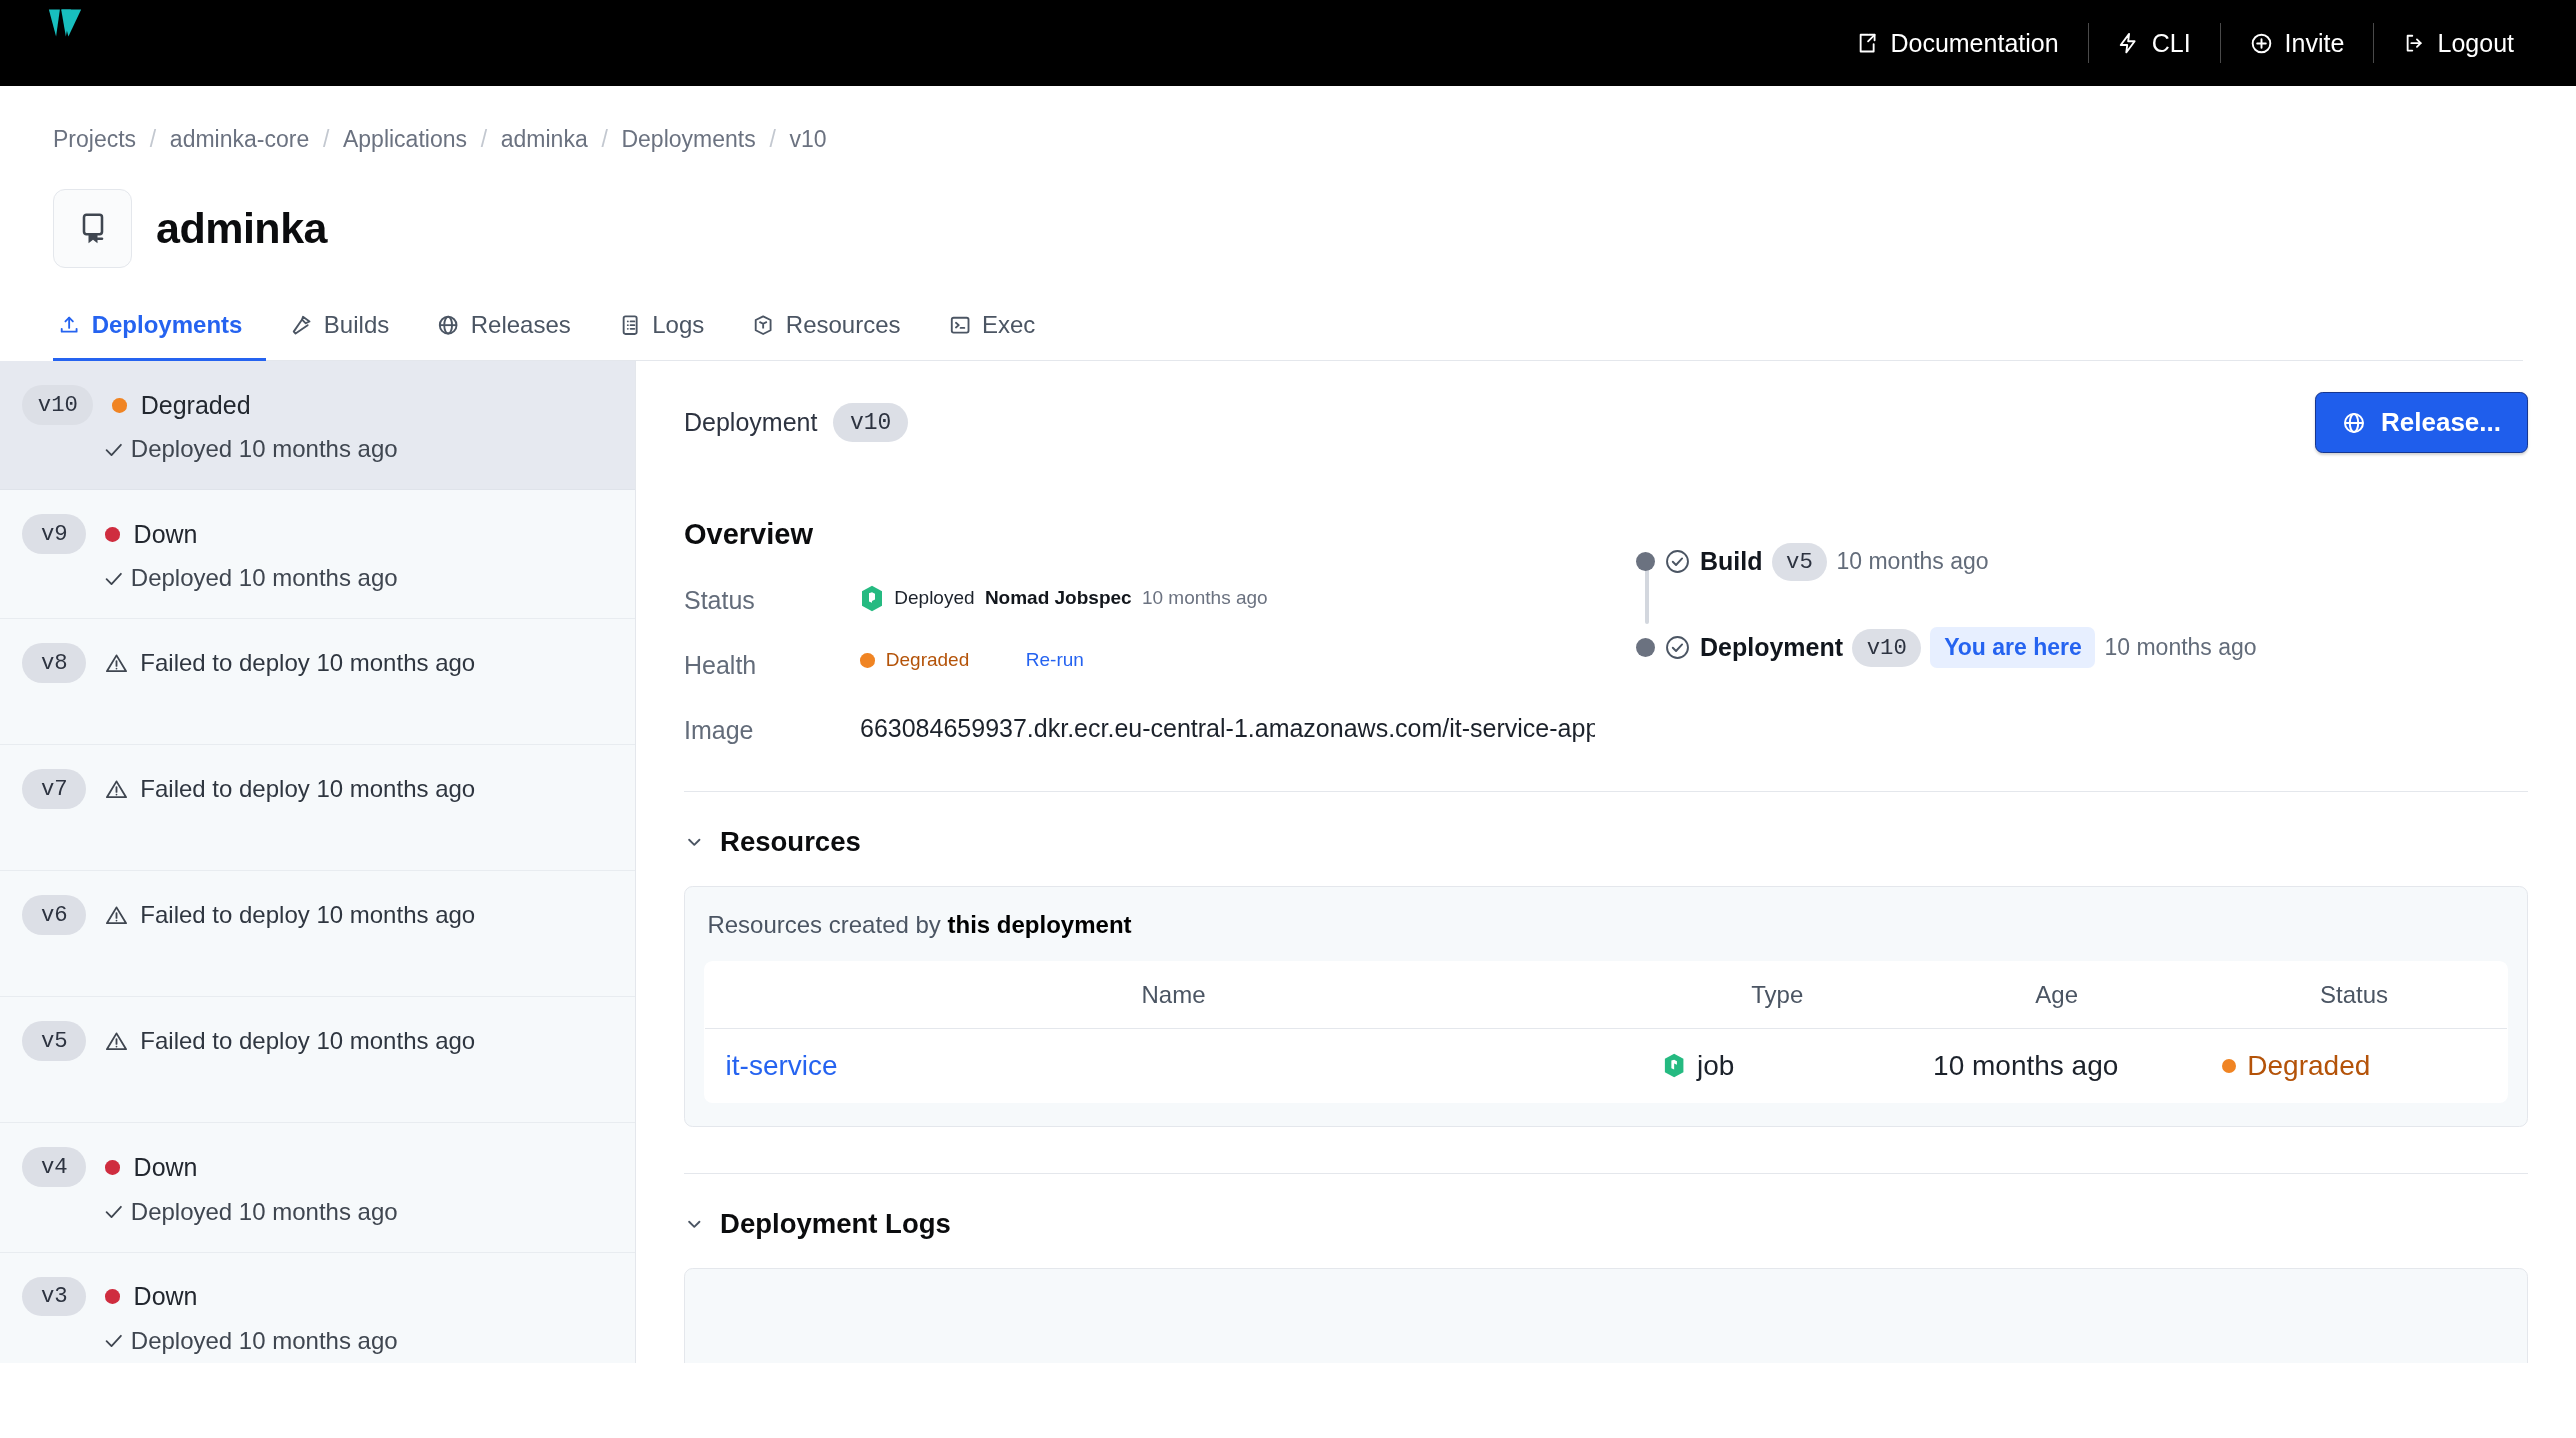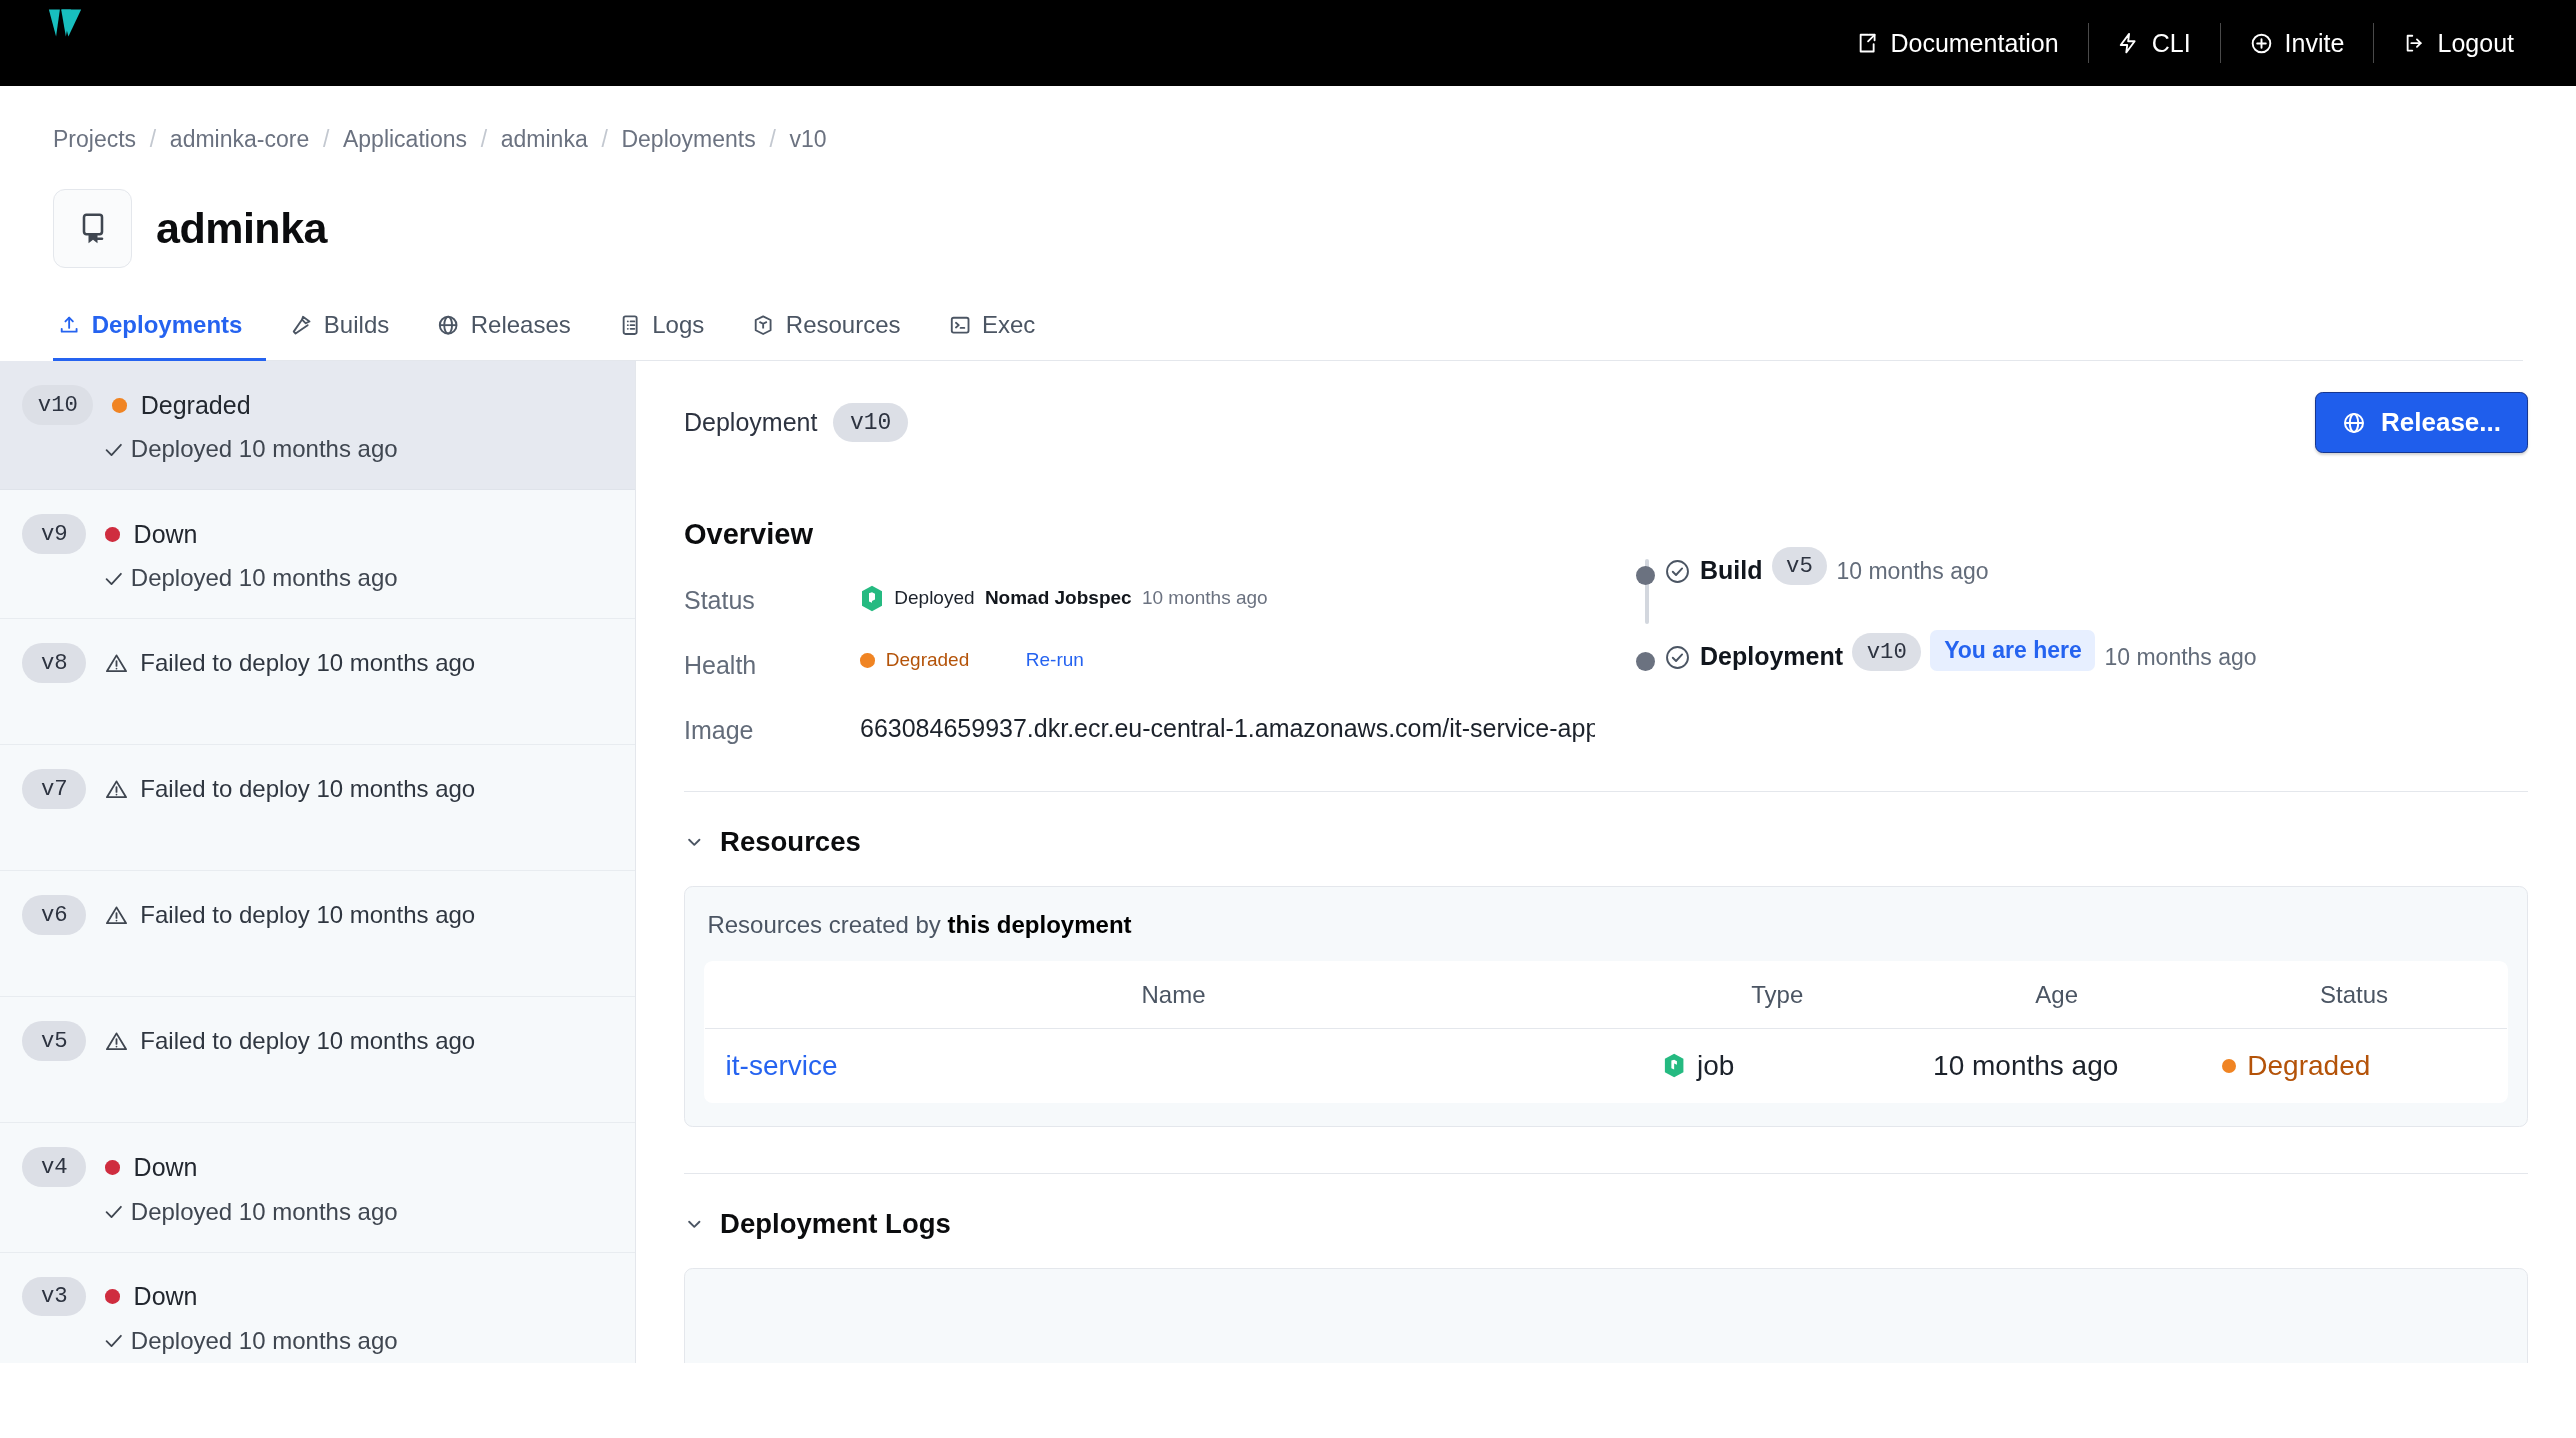--- a/index.html
+++ b/index.html
@@ -155,21 +155,21 @@
   .link { color: #2563f0; cursor: pointer; }
   .image-val {
     font-size: 25px; color: #1c222b;
     white-space: nowrap; overflow: hidden;
     max-width: 748px; display:block;
   }
 
   
   .tl { margin-top: 45px; position: relative; }
   .tl-line { position: absolute; left: 8.6px; top: 20.6px; width: 4.3px; height: 65px; background: #d3d7de; border-radius: 2.6px;}
-  .tl-row { display: flex; align-items: flex-end; gap: 9px; position: relative; height: 46px; }
+  .tl-row { display: flex; align-items: center; gap: 9px; position: relative; height: 46px; }
   .tl-row + .tl-row { margin-top: 40px; }
   .tl-bullet { width: 19px; height: 19px; border-radius: 50%; background: #6b7280; flex: none; }
   .tl-check { flex: none; }
   .tl-name { font-size: 25px; font-weight: 700; color: #11161d; }
   .tl-badge {
     background: #dcdfe6; color: #2d3340; border-radius: 858px;
     font-family: "Liberation Mono", monospace; font-size: 22.3px; padding: 6px 14.6px;
   }
   .here-badge {
     background: #e7efff; color: #2563f0; font-weight: 700;

